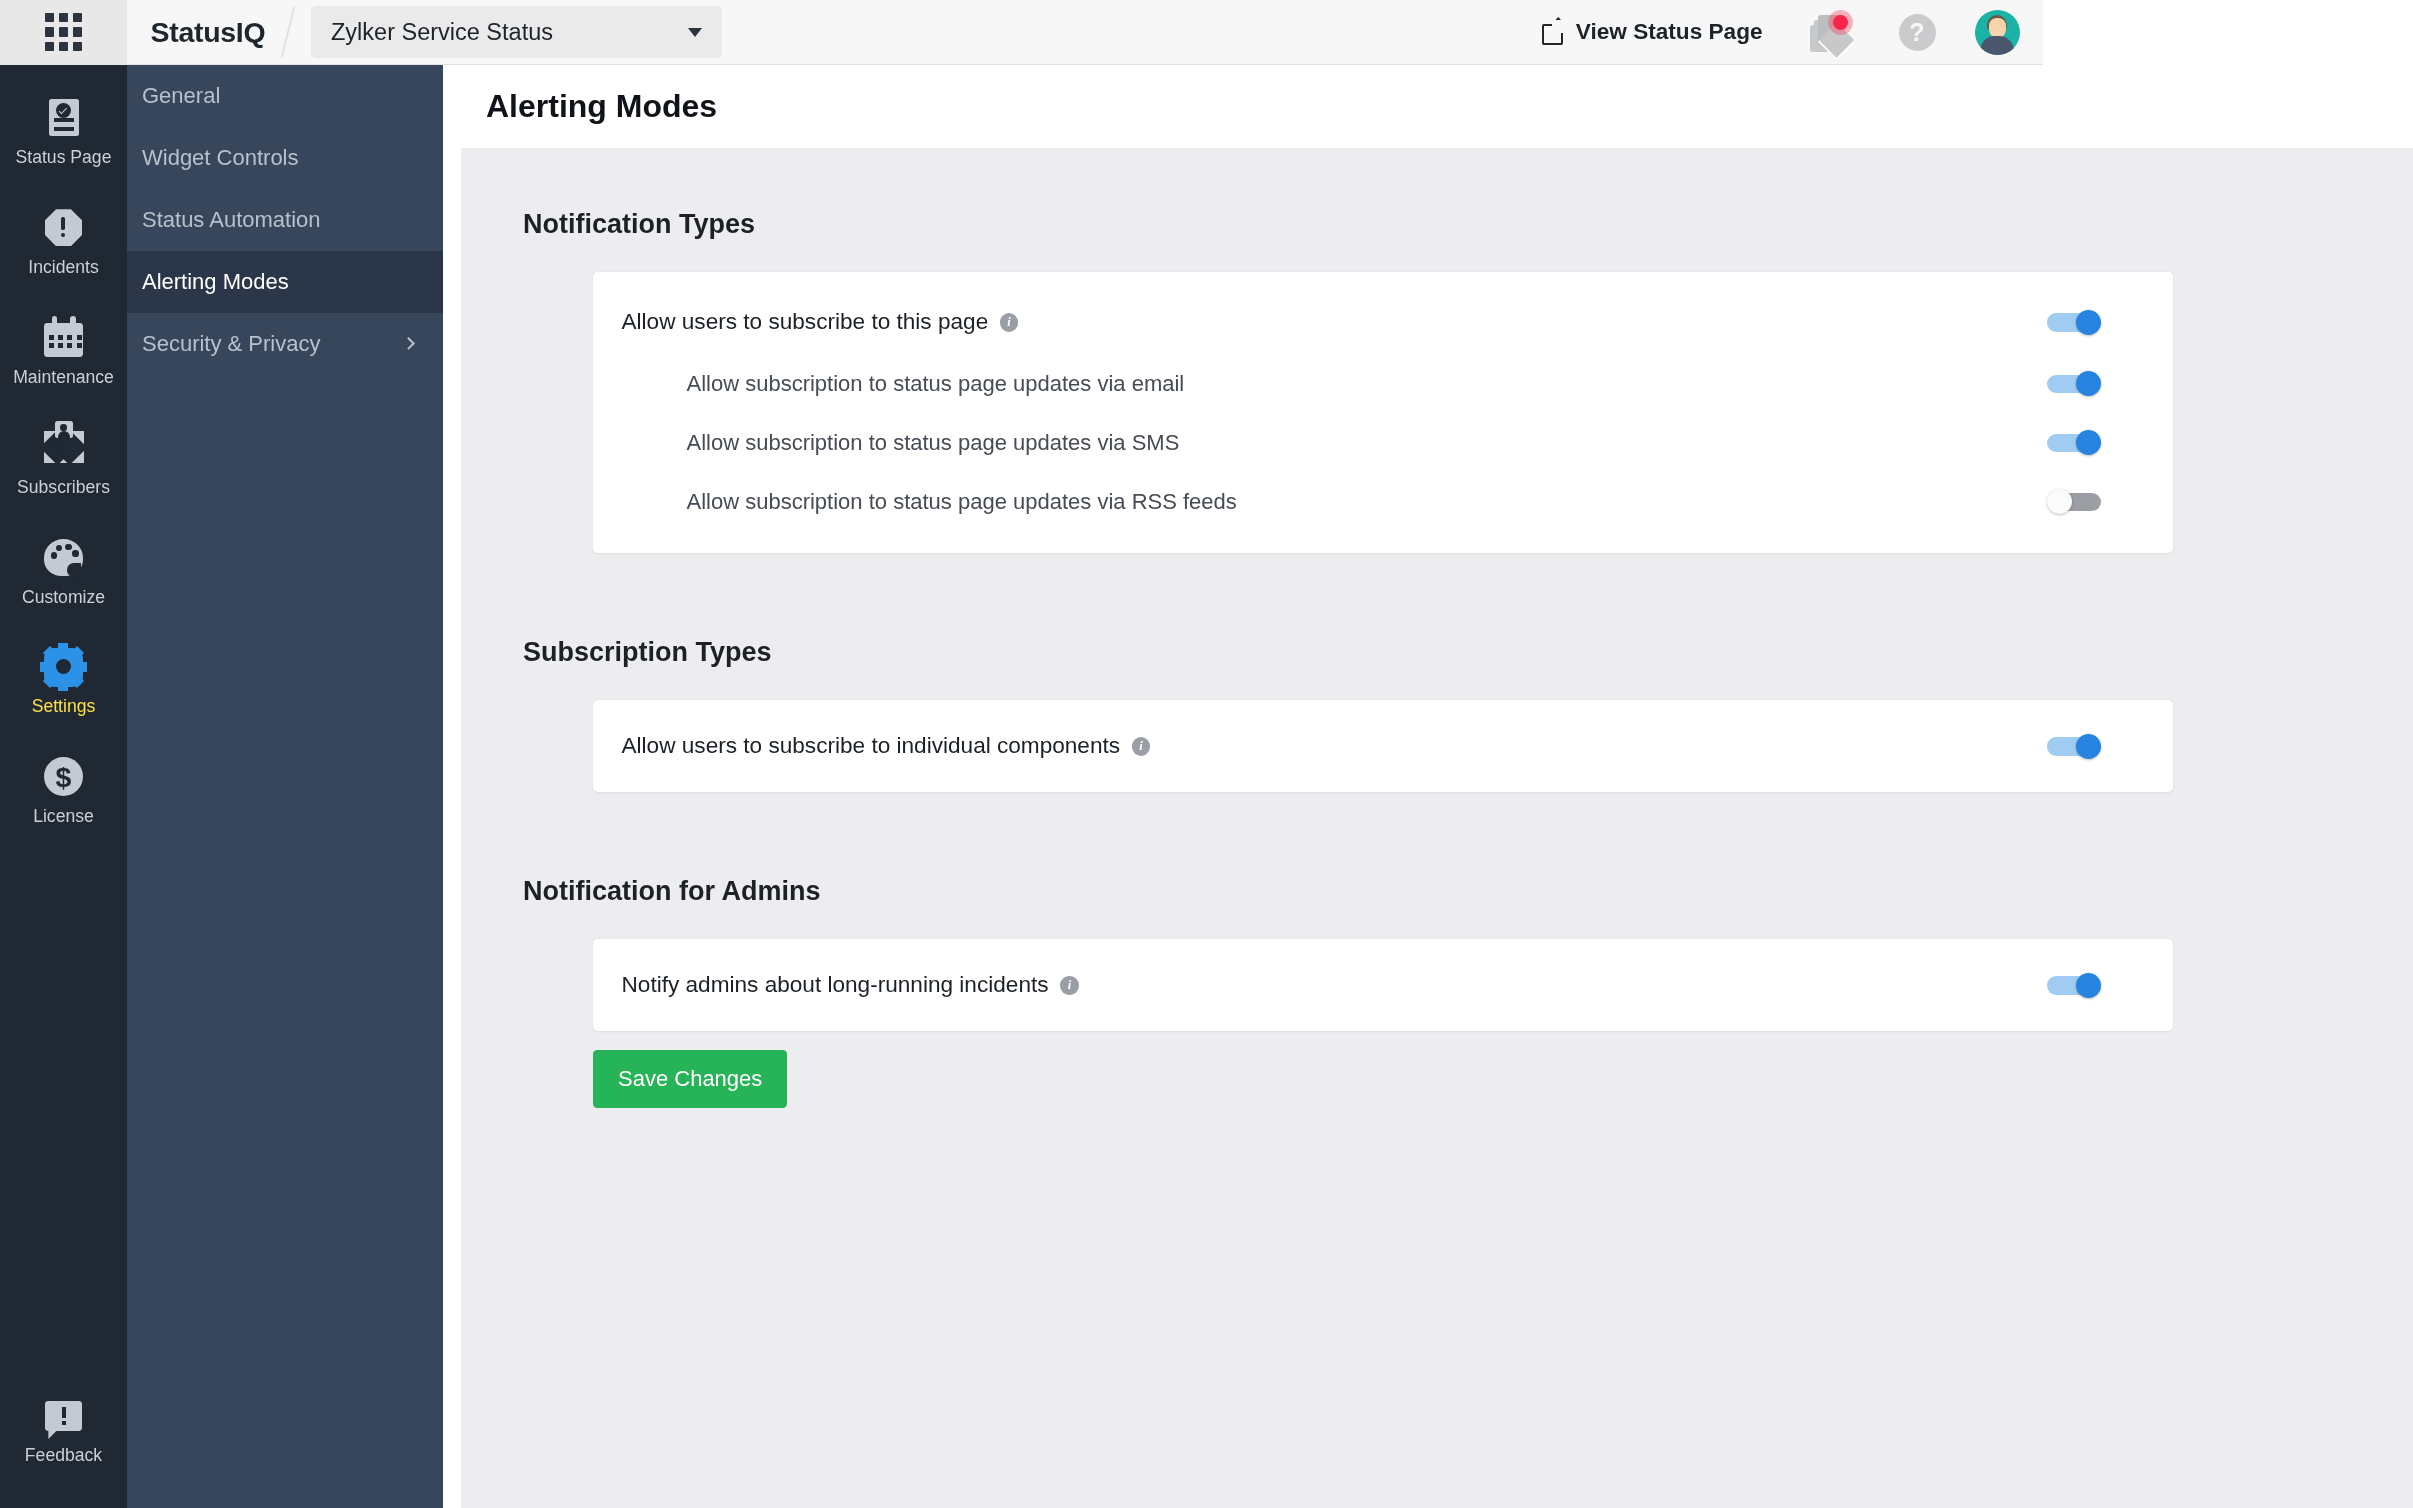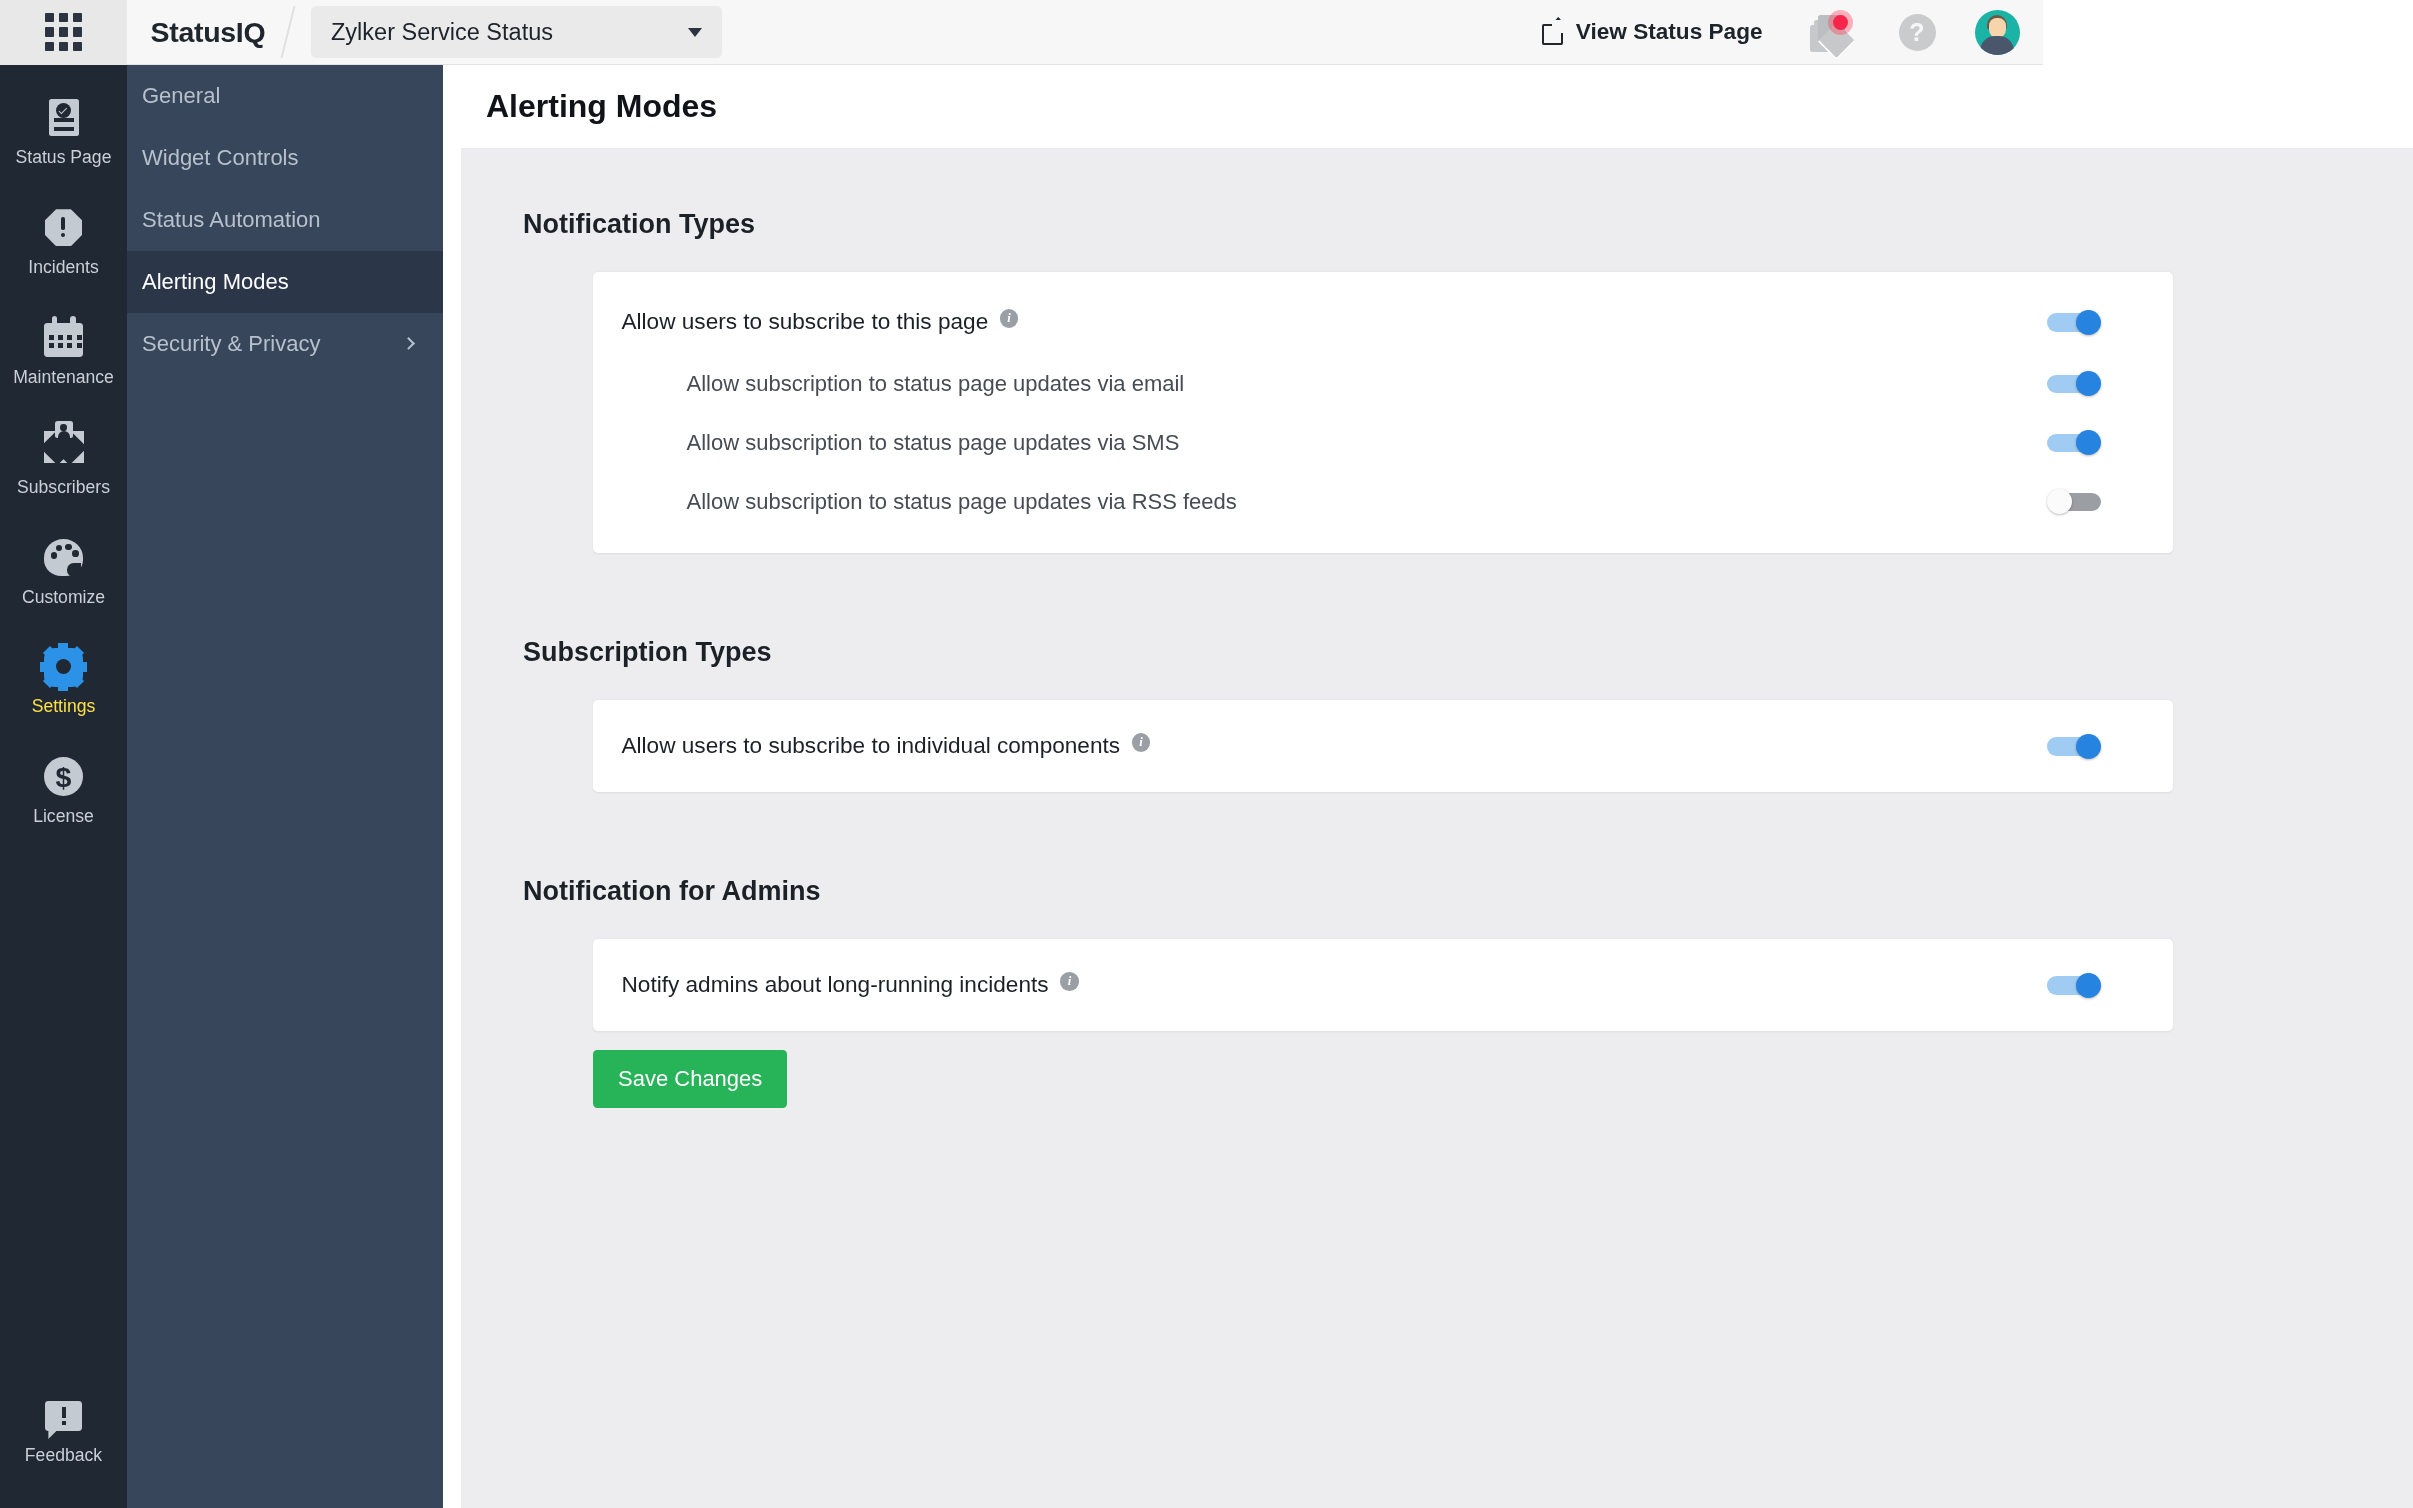--- a/index.html
+++ b/index.html
@@ -189,21 +189,21 @@
   }
   .card {
     background: #ffffff; border-radius: 5px;
     margin-left: 132px; margin-right: 241px;
     box-shadow: 0 0.8px 2.5px rgba(0,0,0,0.07);
   }
   .row {
     display: flex; align-items: center; justify-content: space-between;
     padding: 0 72px 0 28.5px;
   }
-  .row .rlabel-main { font-size: 22.6px; color: #1c2027; display: flex; align-items: flex-start; gap: 11.7px; }
+  .row .rlabel-main { font-size: 22.6px; color: #1c2027; display: flex; align-items: center; gap: 11.7px; }
   .row .rlabel-sub { font-size: 22px; color: #464b54; display: flex; align-items: center; gap: 11.7px; padding-left: 65px; }
 
   .info-icon {
     width: 18.4px; height: 18.4px; border-radius: 50%; background: #9a9ea5;
     color: #ffffff; font-size: 12.6px; font-weight: bold; font-style: italic;
     display: inline-flex; align-items: center; justify-content: center;
     font-family: "Liberation Serif", serif;
     flex-shrink: 0;
   }
 

